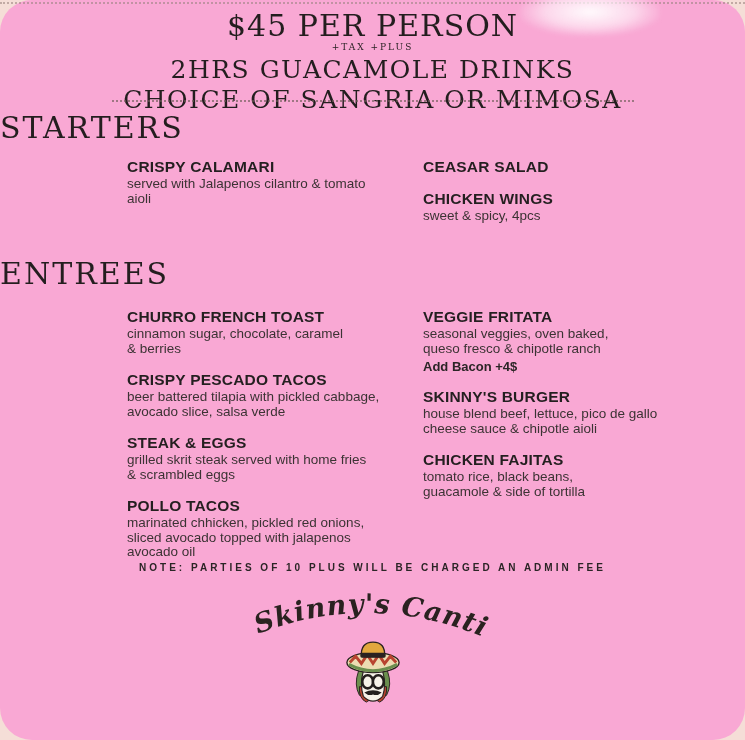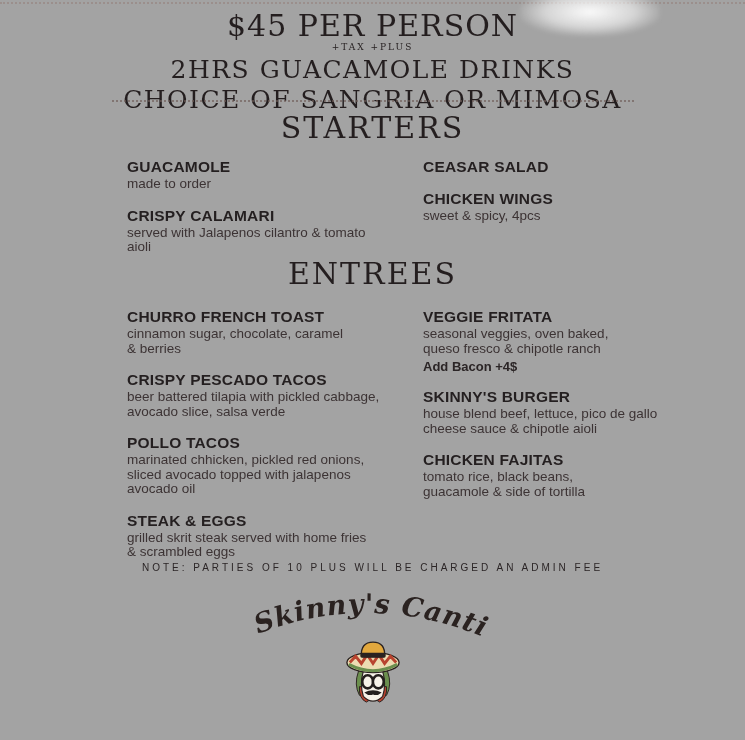--- a/index.html
+++ b/index.html
@@ -3,21 +3,21 @@
 <meta charset="utf-8">
 <style>
   html,body{margin:0;padding:0;}
   body{
     width:745px;height:740px;
     background:#f5ded7;
     font-family:"Liberation Sans", sans-serif;
     color:#2b2526;
     overflow:hidden;
   }
-  .menu{position:relative;width:745px;height:740px;background:#a3a3a3;}
+  .menu{position:relative;width:745px;height:740px;background:#f9a8d4;border-radius:32px;}
 
   .dotted-top{
     position:absolute;top:2px;left:0;width:745px;height:0;
     border-top:2px dotted rgba(150,128,122,0.55);
   }
   .smudge{
     position:absolute;top:-12px;left:520px;width:140px;height:48px;
     background:radial-gradient(ellipse at center, rgba(255,255,255,0.95) 0%, rgba(255,255,255,0.55) 45%, rgba(255,255,255,0) 75%);
     filter:blur(2px);
     pointer-events:none;
@@ -29,21 +29,21 @@
   .price-line{font-size:30px;letter-spacing:1px;font-weight:500;line-height:32px;}
   .tax-line{font-size:9px;letter-spacing:2px;line-height:11px;margin-top:0px;}
   .hdr-line{font-size:25px;letter-spacing:1.5px;line-height:27px;margin-top:3px;}
 
   .dotted-sep{
     position:absolute;top:100px;left:112px;width:522px;height:0;
     border-top:2px dotted rgba(110,92,88,0.65);
   }
 
   .section-title{
-    position:absolute;left:0;width:745px;text-align:center;
+    position:absolute;left:0;width:745px;text-align:left;
     font-size:30px;letter-spacing:2px;font-weight:500;
   }
   #starters-title{top:110px;}
   #entrees-title{top:256px;}
 
   .col{position:absolute;}
   #starters-left{top:158px;left:127px;width:290px;}
   #starters-right{top:158px;left:423px;width:280px;}
   #entrees-left{top:308px;left:127px;width:290px;}
   #entrees-right{top:308px;left:423px;width:280px;}
@@ -56,21 +56,21 @@
   .item-desc{
     font-size:13.5px;color:#3c3334;line-height:14.5px;
     white-space:pre-line;
   }
   .item-addon{
     font-size:13px;font-weight:bold;color:#2b2526;margin-top:4px;line-height:13px;
   }
 
   .note-line{
     position:absolute;top:562px;left:0;width:745px;text-align:center;
-    font-size:10px;font-weight:normal;letter-spacing:3px;color:#2b2526;
+    font-size:10px;font-weight:bold;letter-spacing:3px;color:#2b2526;
   }
 
   .brand{position:absolute;top:584px;left:252px;width:240px;height:62px;}
   .mascot{position:absolute;top:640px;left:344px;width:58px;height:72px;}
 </style>
 </head>
 <body>
 
 <div class="menu">
 
@@ -82,24 +82,20 @@
     <div class="tax-line serif">+TAX +PLUS</div>
     <div class="hdr-line serif">2HRS GUACAMOLE DRINKS</div>
     <div class="hdr-line serif">CHOICE OF SANGRIA OR MIMOSA</div>
   </div>
 
   <div class="dotted-sep"></div>
 
   <div id="starters-title" class="section-title serif">STARTERS</div>
 
   <div id="starters-left" class="col">
-    <div class="item">
-      <div class="item-name">GUACAMOLE</div>
-      <div class="item-desc">made to order</div>
-    </div>
     <div class="item">
       <div class="item-name">CRISPY CALAMARI</div>
       <div class="item-desc">served with Jalapenos cilantro &amp; tomato
 aioli</div>
     </div>
   </div>
 
   <div id="starters-right" class="col">
     <div class="item">
       <div class="item-name">CEASAR SALAD</div>
@@ -117,29 +113,29 @@
       <div class="item-name">CHURRO FRENCH TOAST</div>
       <div class="item-desc">cinnamon sugar, chocolate, caramel
 &amp; berries</div>
     </div>
     <div class="item">
       <div class="item-name">CRISPY PESCADO TACOS</div>
       <div class="item-desc">beer battered tilapia with pickled cabbage,
 avocado slice, salsa verde</div>
     </div>
     <div class="item">
+      <div class="item-name">STEAK &amp; EGGS</div>
+      <div class="item-desc">grilled skrit steak served with home fries
+&amp; scrambled eggs</div>
+    </div>
+    <div class="item">
       <div class="item-name">POLLO TACOS</div>
       <div class="item-desc">marinated chhicken, pickled red onions,
 sliced avocado topped with jalapenos
 avocado oil</div>
-    </div>
-    <div class="item">
-      <div class="item-name">STEAK &amp; EGGS</div>
-      <div class="item-desc">grilled skrit steak served with home fries
-&amp; scrambled eggs</div>
     </div>
   </div>
 
   <div id="entrees-right" class="col">
     <div class="item">
       <div class="item-name">VEGGIE FRITATA</div>
       <div class="item-desc">seasonal veggies, oven baked,
 queso fresco &amp; chipotle ranch</div>
       <div class="item-addon">Add Bacon +4$</div>
     </div>

